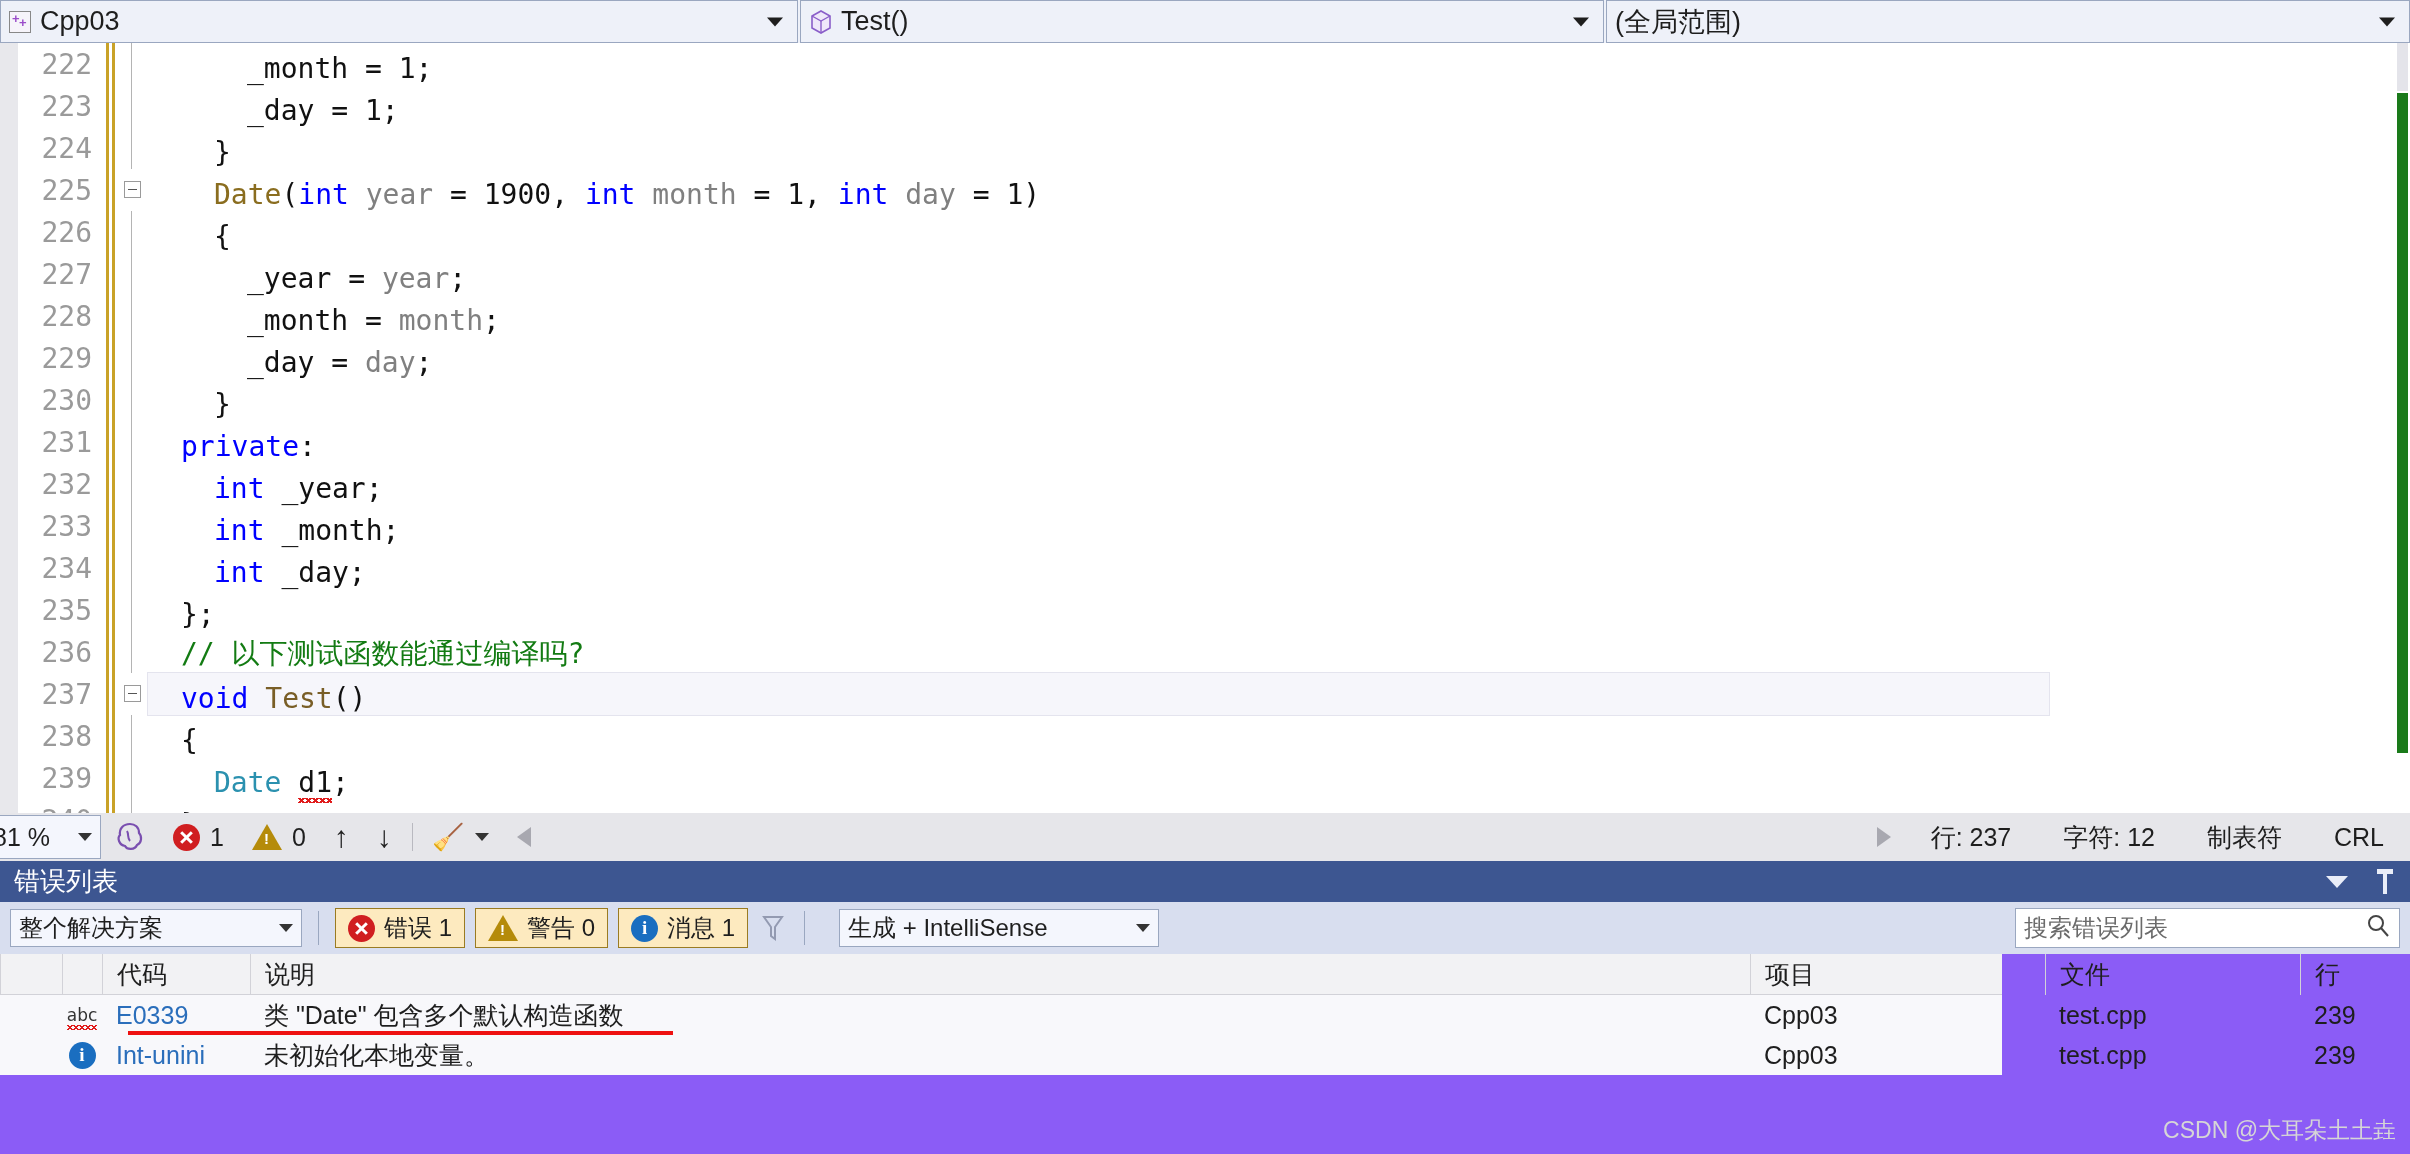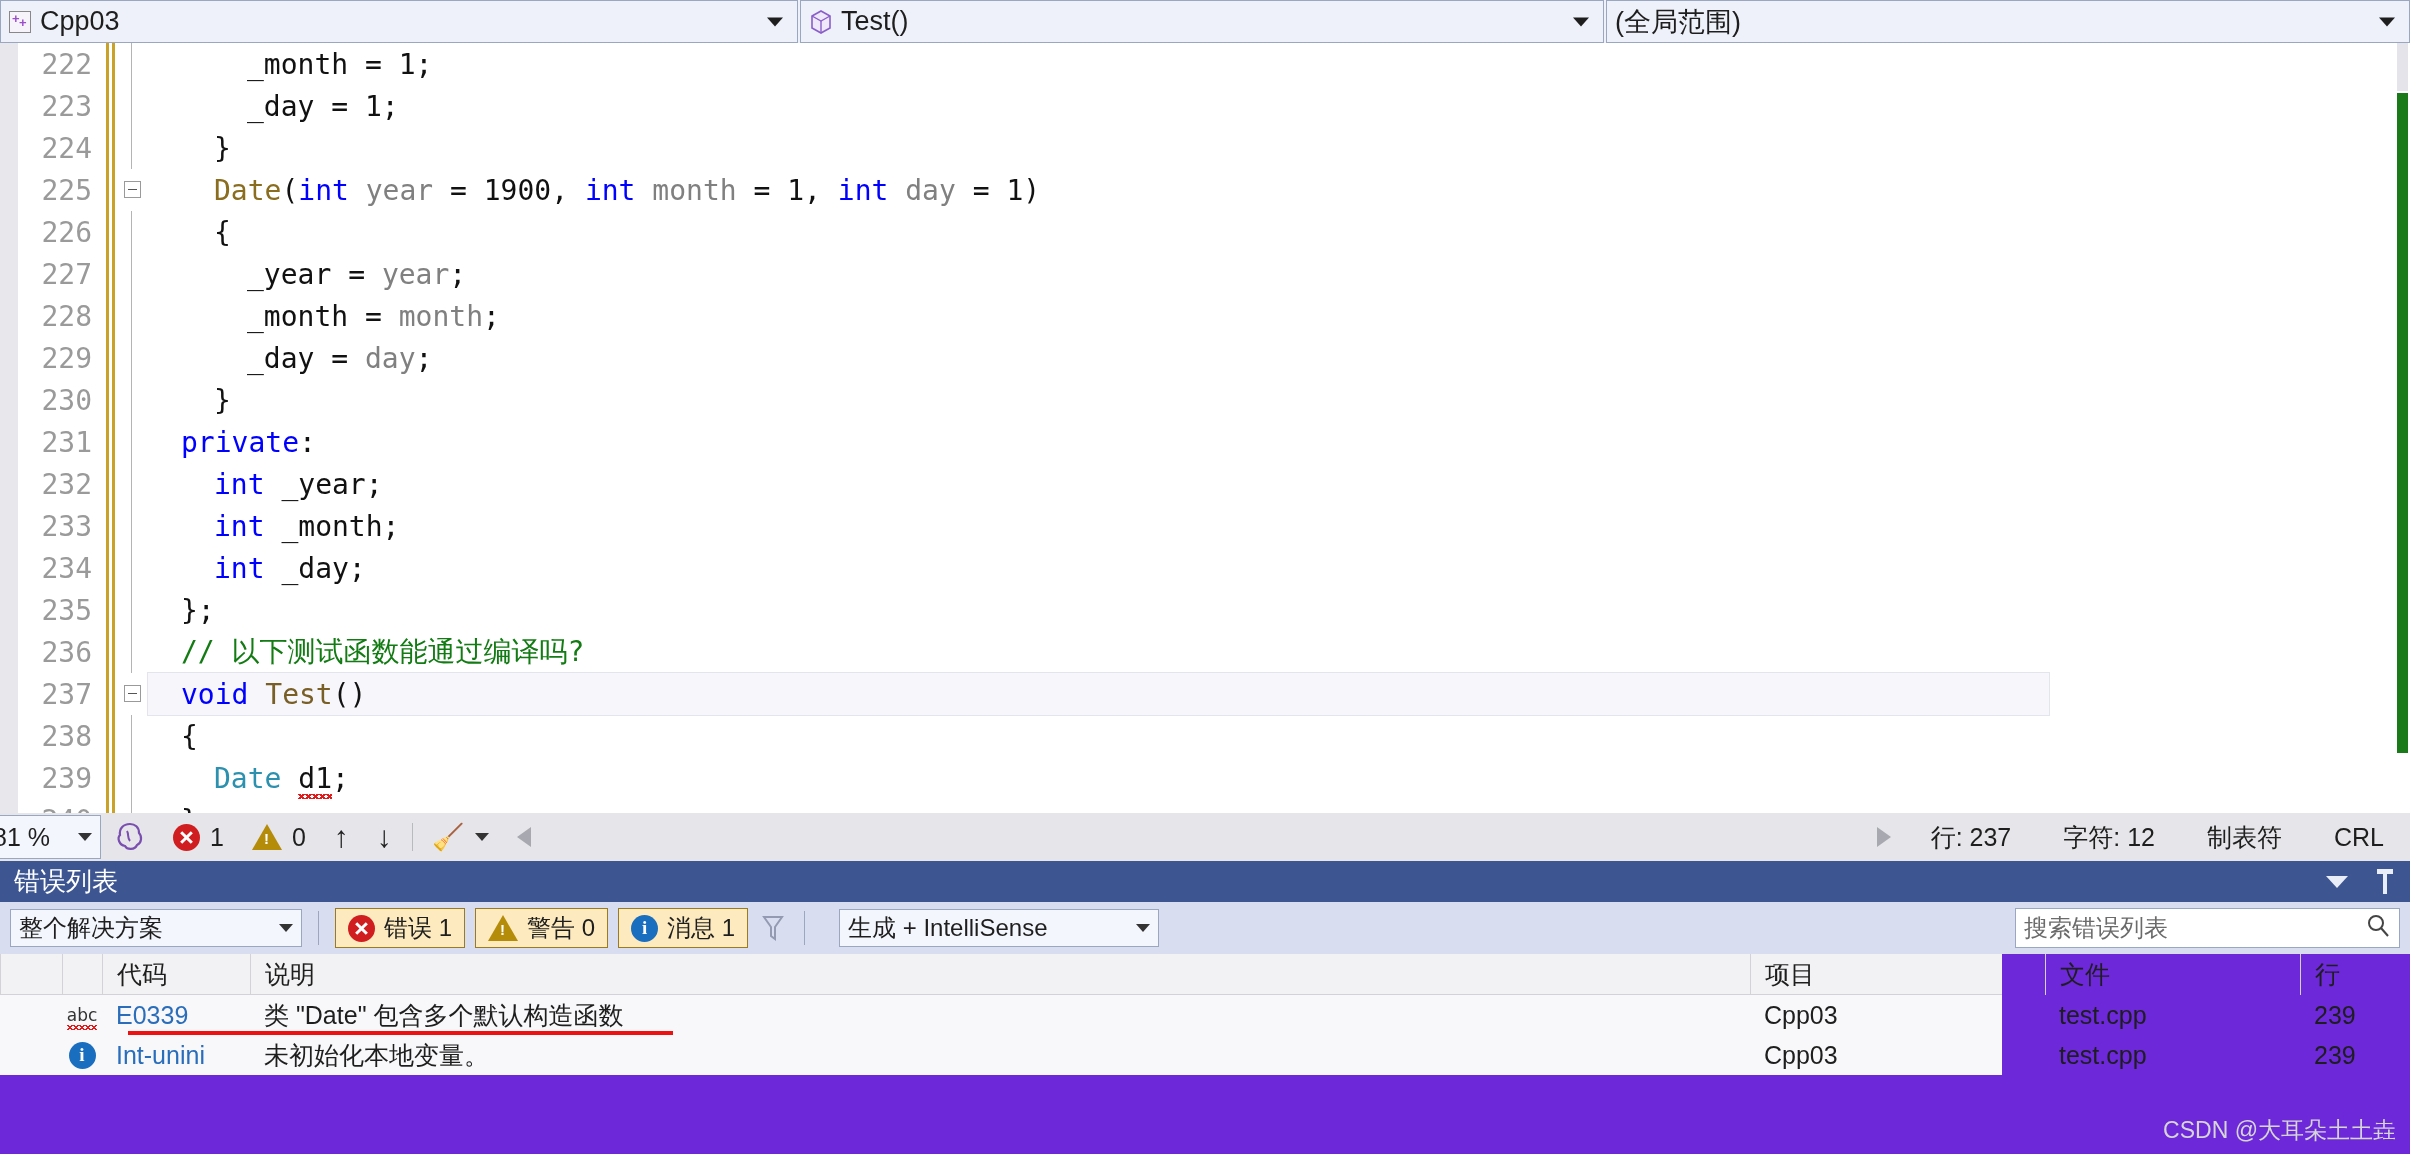--- a/index.html
+++ b/index.html
@@ -91,21 +91,21 @@
     border: 1px solid #9a9a9a; background: #fff;
   }
   .fold-box:after {
     content: ""; position: absolute; left: 3px; top: 7px; width: 9px; height: 1px;
     background: #555;
   }
   .fold-line {
     position: absolute; left: 13px; top: 0; width: 1px; height: 42px;
     background: #b4b4b4;
   }
-  .text-cell { flex: 1 1 auto; height: 42px; display: flex; align-items: center; padding-left: 0; }
+  .text-cell { flex: 1 1 auto; height: 42px; display: flex; align-items: flex-end; padding-left: 0; }
   .tok-kw      { color: #0000ff; }
   .tok-type    { color: #2b91af; }
   .tok-fn      { color: #795e26; }
   .tok-ctor    { color: #8a6d1f; }
   .tok-param   { color: #808080; }
   .tok-num     { color: #111111; }
   .tok-plain   { color: #111111; }
   .tok-comment { color: #137b13; }
   .squiggle {
     position: relative; display: inline-block;
@@ -174,21 +174,21 @@
   .tri-right { width: 0; height: 0; border-top: 10px solid transparent;
                border-bottom: 10px solid transparent; border-left: 14px solid #a8a8b0; }
   .tri-left  { width: 0; height: 0; border-top: 10px solid transparent;
                border-bottom: 10px solid transparent; border-right: 14px solid #a8a8b0; }
   .sb-right { margin-left: auto; display: flex; align-items: center; }
   .sb-right .cell { padding: 0 26px; white-space: nowrap; }
 
   
   .panel {
     position: absolute; top: 861px; left: 0; width: 2410px; height: 293px;
-    background: #6d28d9;
+    background: #8b5cf6;
   }
   .panel-title {
     height: 41px; background: #3d5691; color: #ffffff;
     display: flex; align-items: center; padding: 0 14px;
     font-size: 26px;
   }
   .panel-title .spacer { margin-left: auto; display: flex; align-items: center; gap: 26px; }
   .title-caret { width: 0; height: 0; border-left: 11px solid transparent;
                  border-right: 11px solid transparent; border-top: 12px solid #e9edf8; }
   .pin {

